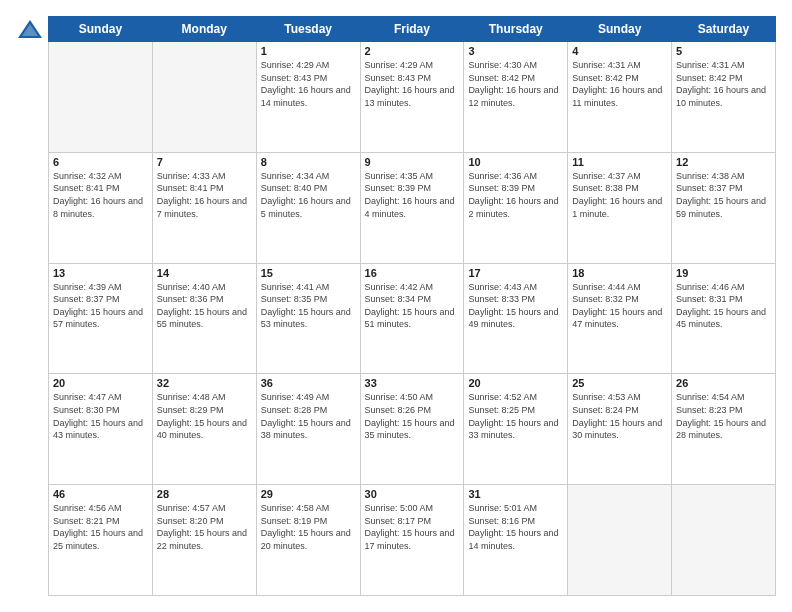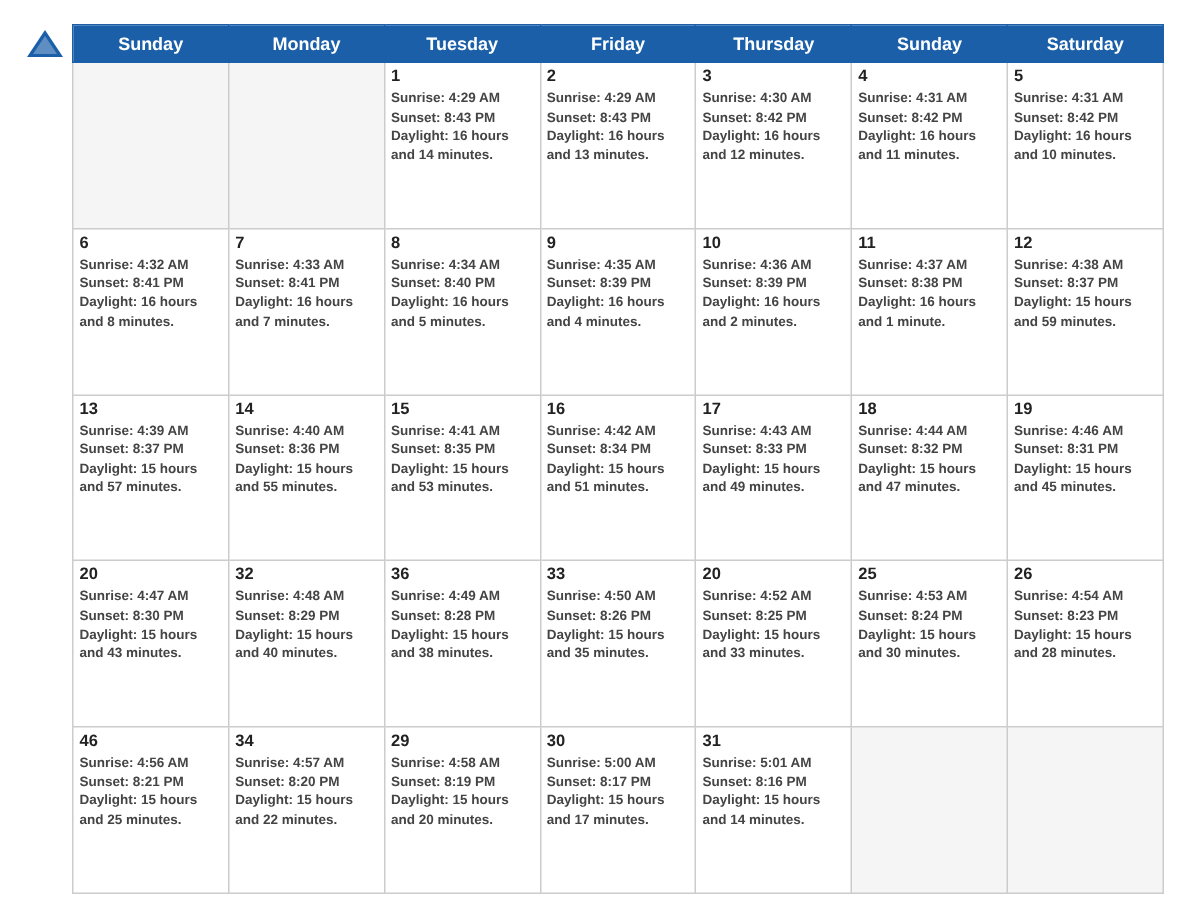--- a/index.html
+++ b/index.html
@@ -91,21 +91,20 @@
     .day-num {
       font-size: 11px;
       font-weight: bold;
       margin-bottom: 2px;
       color: #222;
     }
     .cell-info {
       font-size: 9px;
       line-height: 1.4;
       color: #444;
-      font-weight: bold;
     }
   </style>
 </head>
 <body>
 
 <div class="page">
   <div class="header">
     <div class="logo">
       <svg class="logo-icon" viewBox="0 0 28 28">
         <polygon points="14,4 26,22 2,22" fill="#1a5fa8"></polygon>
@@ -248,21 +247,21 @@
             <div class="day-num">26</div>
             <div class="cell-info">Sunrise: 4:54 AM<br>Sunset: 8:23 PM<br>Daylight: 15 hours and 28 minutes.</div>
           </td>
         </tr>
         <tr>
           <td>
             <div class="day-num">46</div>
             <div class="cell-info">Sunrise: 4:56 AM<br>Sunset: 8:21 PM<br>Daylight: 15 hours and 25 minutes.</div>
           </td>
           <td>
-            <div class="day-num">34</div>
+            <div class="day-num">28</div>
             <div class="cell-info">Sunrise: 4:57 AM<br>Sunset: 8:20 PM<br>Daylight: 15 hours and 22 minutes.</div>
           </td>
           <td>
             <div class="day-num">29</div>
             <div class="cell-info">Sunrise: 4:58 AM<br>Sunset: 8:19 PM<br>Daylight: 15 hours and 20 minutes.</div>
           </td>
           <td>
             <div class="day-num">30</div>
             <div class="cell-info">Sunrise: 5:00 AM<br>Sunset: 8:17 PM<br>Daylight: 15 hours and 17 minutes.</div>
           </td>

